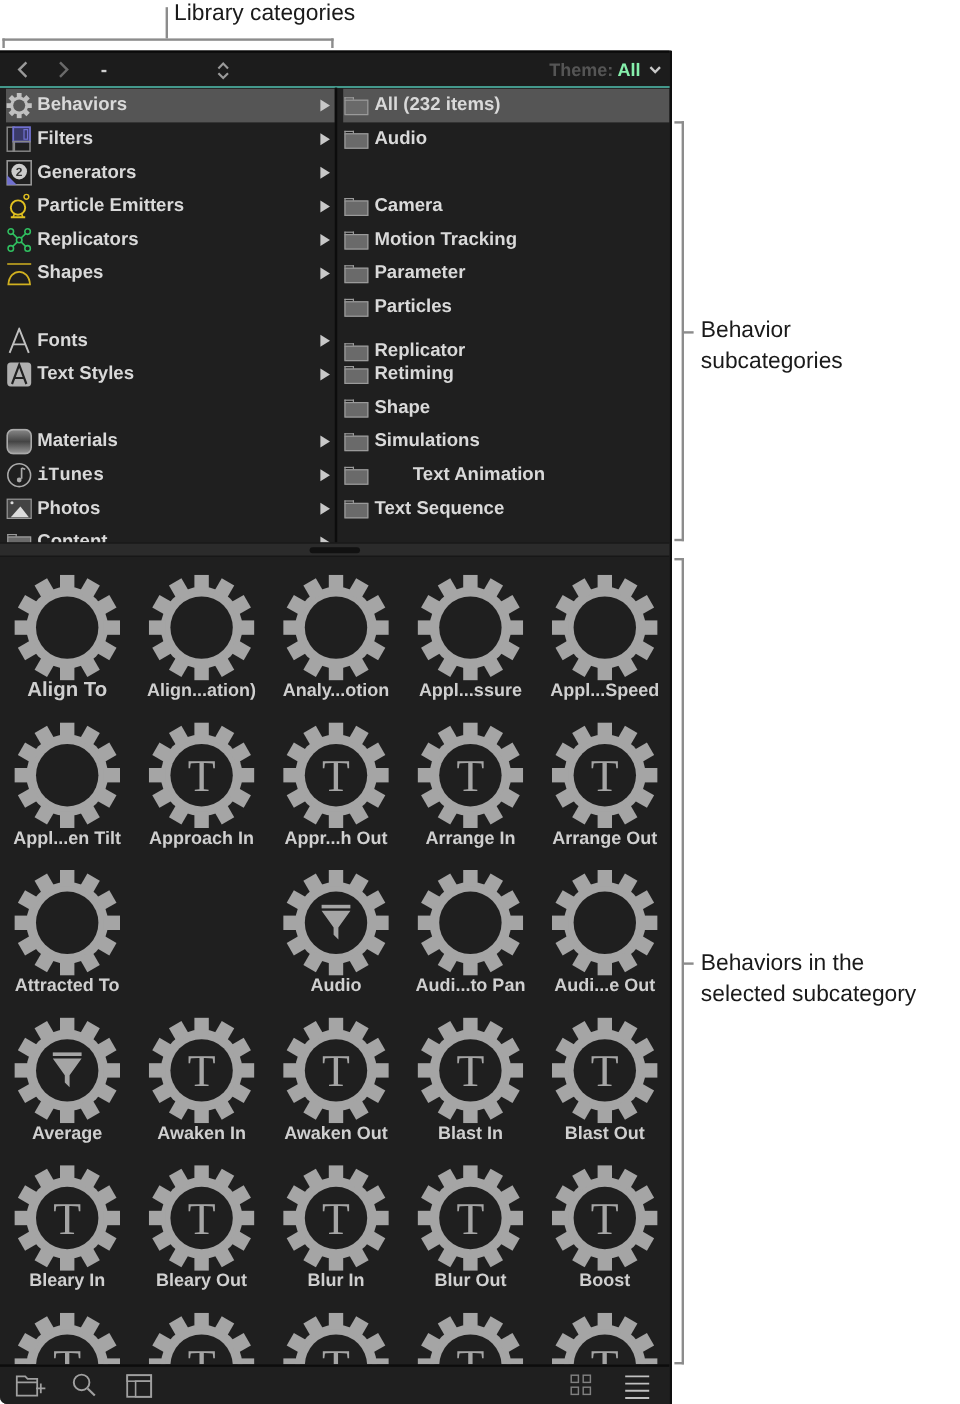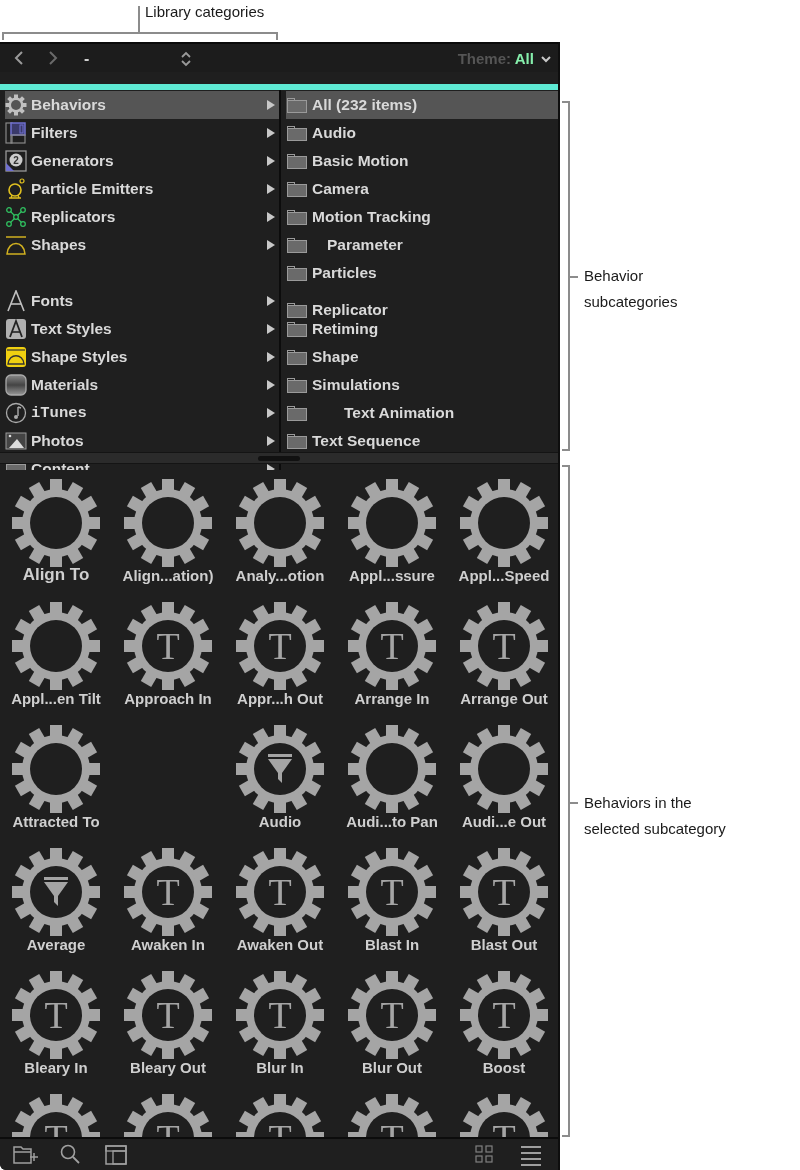--- a/index.html
+++ b/index.html
@@ -1,30 +1,30 @@
 <!DOCTYPE html>
 <html><head>
 <meta charset="utf-8">
 <style>
   * { box-sizing: border-box; margin: 0; padding: 0; }
   html, body { width: 800px; height: 1170px; background: #ffffff; overflow: hidden; }
   body { position: relative; font-family: "Liberation Sans", "DejaVu Sans", sans-serif; }
 
   
-  .callout-text { position: absolute; color: #1a1a1a; font-size: 15px; line-height: 26px; font-family: "Liberation Sans", sans-serif; }
+  .callout-text { position: absolute; color: #1a1a1a; font-size: 19px; line-height: 26px; font-family: "Liberation Sans", sans-serif; }
   .bracket { position: absolute; border-color: #8c8c8c; border-style: solid; }
 
   
   .panel { position: absolute; left: 0; top: 42px; width: 560px; height: 1128px; background: #1f1f1f; border-right: 2px solid #0e0e0e; border-bottom-left-radius: 6px; overflow: hidden; }
   .toolbar { position: absolute; left: 0; top: 0; width: 558px; height: 30px; background: #1c1c1c; border-top: 2px solid #0a0a0a; display: flex; align-items: center; }
   .tb-btn { position: absolute; color: #8a8a8a; font-size: 18px; display: flex; align-items: center; justify-content: center; }
   .theme { position: absolute; right: 6px; top: 6px; font-size: 15px; color: #555555; font-weight: bold; }
   .theme .val { color: #86efac; }
 
-  .browser { position: absolute; left: 0; top: 30px; width: 638px; height: 380px; background: #1f1f1f; border-top: 6px solid #5eead4; margin-top: 12px; }
+  .browser { position: absolute; left: 0; top: 30px; width: 638px; height: 380px; background: #1f1f1f; border-top: 1px solid #5eead4; }
   .col-left { position: absolute; left: 0; top: 0; width: 279px; height: 380px; overflow: hidden; }
   .col-divider { position: absolute; left: 279px; top: 0; width: 2px; height: 380px; background: #0c0c0c; }
   .col-right { position: absolute; left: 281px; top: 0; width: 277px; height: 380px; overflow: hidden; }
 
   .row { position: absolute; left: 5px; height: 28px; display: flex; align-items: center; color: #d9d9d9; font-size: 15.5px; font-weight: bold; }
   .col-left .row { width: 274px; }
   .col-right .row { width: 272px; left: 5px; }
   .row.selected { background: #555555; }
   .row .ico { width: 22px; height: 22px; margin-right: 4px; display: flex; align-items: center; justify-content: center; flex-shrink: 0; }
   .row .arrow { position: absolute; right: 4px; top: 9px; width: 0; height: 0; border-top: 5px solid transparent; border-bottom: 5px solid transparent; border-left: 8px solid #c8c8c8; }
@@ -190,31 +190,20 @@
         <span class="ico">
           <svg width="22" height="22" viewBox="0 0 22 22">
               <rect x="1" y="1" width="20" height="20" rx="3" fill="#b0b0b0"></rect>
               <polyline points="5,19 11,3 17,19" fill="none" stroke="#222" stroke-width="1.8"></polyline>
               <line x1="7" y1="14" x2="15" y2="14" stroke="#222" stroke-width="1.6"></line>
             </svg>
         </span>
         <span>Text Styles</span>
         <span class="arrow"></span>
       </div>
-      <div class="row" style="top:253px;">
-        <span class="ico">
-          <svg width="22" height="22" viewBox="0 0 22 22">
-              <rect x="1" y="1" width="20" height="20" rx="3" fill="#f0d010"></rect>
-              <path d="M3,18 C4,7 18,7 19,18 Z" fill="none" stroke="#333" stroke-width="1.4"></path>
-              <line x1="2" y1="4" x2="20" y2="4" stroke="#333" stroke-width="1.2"></line>
-            </svg>
-        </span>
-        <span>Shape Styles</span>
-        <span class="arrow"></span>
-      </div>
       <div class="row" style="top:281px;">
         <span class="ico">
           <svg width="22" height="22" viewBox="0 0 22 22">
               <defs>
                 <linearGradient id="mg" x1="0" y1="0" x2="0" y2="1">
                   <stop offset="0" stop-color="#888"></stop>
                   <stop offset="0.5" stop-color="#444"></stop>
                   <stop offset="1" stop-color="#999"></stop>
                 </linearGradient>
               </defs>
@@ -273,48 +262,39 @@
         </div>
       <div class="row" style="top:29px;">
           <span class="ico">
             <span class="folder">
               <span class="tab"></span>
               <span class="body"></span>
             </span>
           </span>
           <span>Audio</span>
         </div>
-      <div class="row" style="top:57px;">
-          <span class="ico">
-            <span class="folder">
-              <span class="tab"></span>
-              <span class="body"></span>
-            </span>
-          </span>
-          <span>Basic Motion</span>
-        </div>
       <div class="row" style="top:85px;">
           <span class="ico">
             <span class="folder">
               <span class="tab"></span>
               <span class="body"></span>
             </span>
           </span>
           <span>Camera</span>
         </div>
       <div class="row" style="top:113px;">
           <span class="ico">
             <span class="folder">
               <span class="tab"></span>
               <span class="body"></span>
             </span>
           </span>
           <span>Motion Tracking</span>
         </div>
-      <div class="row" style="top:141px;gap:15px;">
+      <div class="row" style="top:141px;">
           <span class="ico">
             <span class="folder">
               <span class="tab"></span>
               <span class="body"></span>
             </span>
           </span>
           <span>Parameter</span>
         </div>
       <div class="row" style="top:169px;">
           <span class="ico">

